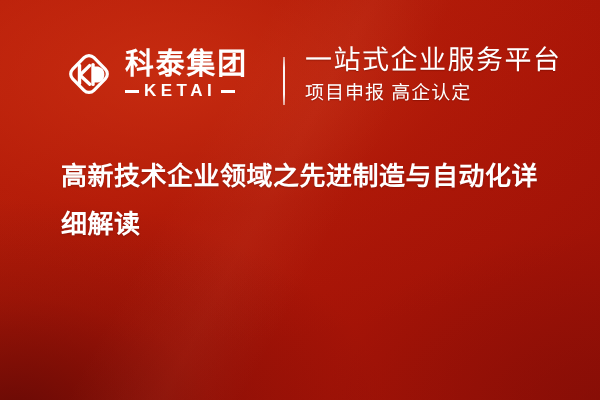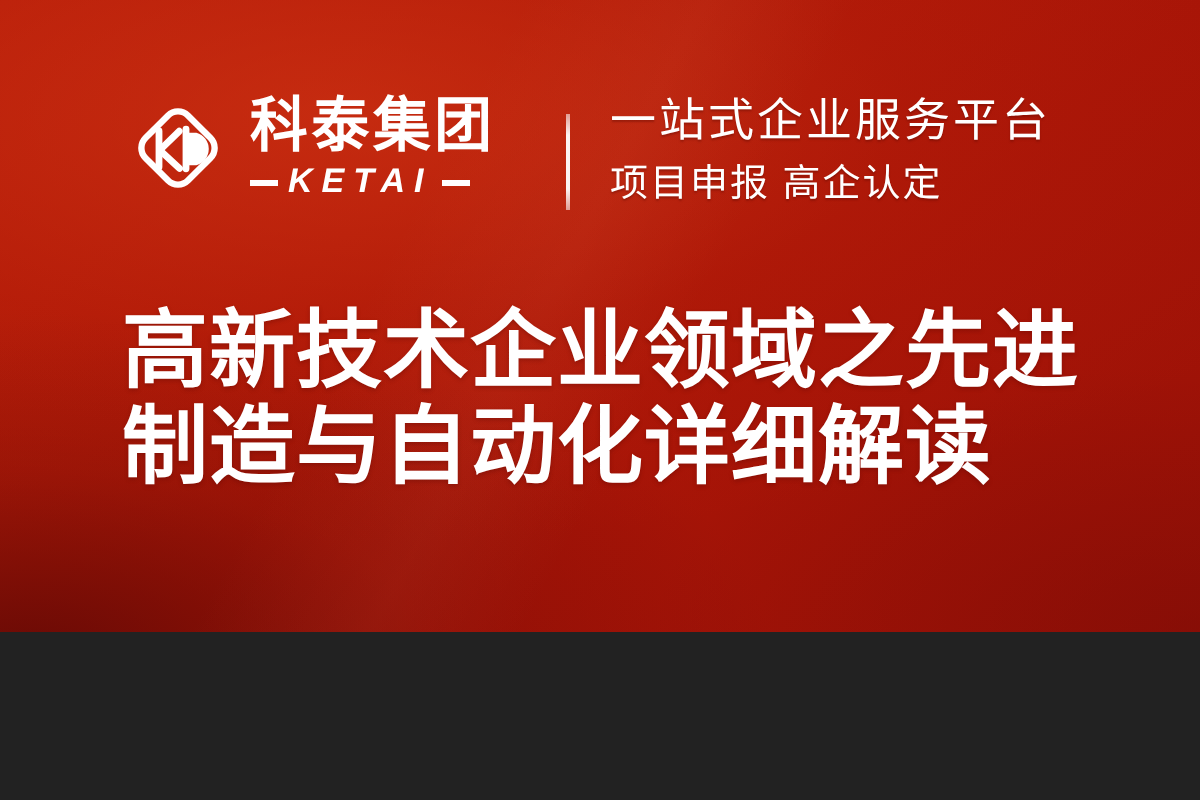--- a/index.html
+++ b/index.html
@@ -4,21 +4,21 @@
 <title>科泰集团 banner</title>
 <style>
   html, body {
     margin: 0;
     padding: 0;
     background: #222;
   }
   #banner {
     position: relative;
     width: 600px;
-    height: 316px;
+    height: 400px;
     overflow: hidden;
     font-family: "Liberation Sans", "DejaVu Sans", sans-serif;
     
     background-color: #0c4a6e;
     user-select: none;
   }
   
   .bg-layer {
     position: absolute;
     inset: 0;
@@ -98,41 +98,40 @@
   }
   #logo-latin .dash.left { margin-right: 5px; }
   #logo-latin .dash.right { margin-left: 5px; }
   #logo-latin-text {
     font-size: 17px;
     line-height: 18px;
     font-weight: bold;
     color: #ffffff;
     letter-spacing: 4.5px;
     font-family: "Liberation Sans", "DejaVu Sans", sans-serif;
-    font-style: italic;
   }
 
   #header-divider {
     position: absolute;
     left: 283px;
     top: 57px;
     width: 2px;
     height: 48px;
     background: linear-gradient(180deg, rgba(255,255,255,0.55) 0%, rgba(255,255,255,0.95) 22%, rgba(255,255,255,0.95) 78%, rgba(255,255,255,0.55) 100%);
   }
 
   #tagline-block {
     position: absolute;
     left: 305px;
     top: 44px;
     display: flex;
     flex-direction: column;
   }
   #tagline-main {
-    font-size: 23px;
+    font-size: 27px;
     line-height: 32px;
     color: #ffffff;
     letter-spacing: 1.5px;
     white-space: nowrap;
     font-family: "Liberation Sans", "DejaVu Sans", sans-serif;
     text-shadow: 0 1px 1px rgba(90, 8, 4, 0.35);
   }
   #tagline-sub {
     margin-top: 5px;
     font-size: 19px;
@@ -143,21 +142,21 @@
     font-family: Liberation Sans, sans-serif;
     text-shadow: 0 1px 1px rgba(90, 8, 4, 0.35);
   }
 
   
   #headline {
     position: absolute;
     left: 61px;
     top: 152px;
     width: 500px;
-    font-size: 43px;
+    font-size: 26px;
     line-height: 48px;
     font-weight: bold;
     color: #ffffff;
     letter-spacing: 0.5px;
     font-family: "Liberation Sans", "DejaVu Sans", sans-serif;
     text-shadow: 0 1px 2px rgba(80, 6, 3, 0.30);
     word-break: break-all;
   }
 </style>
 </head>

